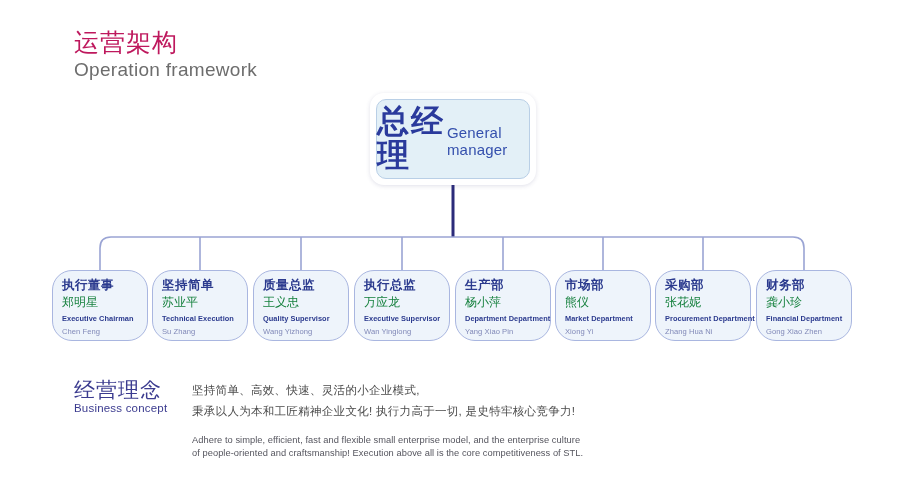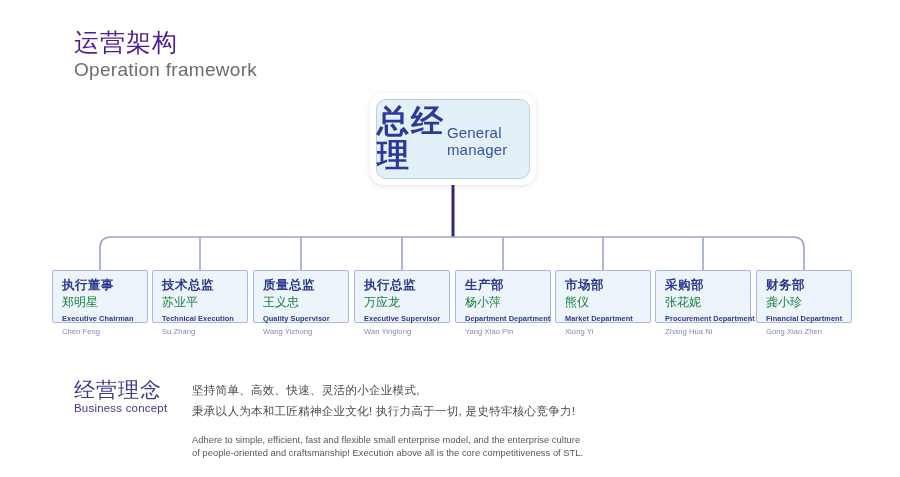--- a/index.html
+++ b/index.html
@@ -8,21 +8,21 @@
     background:#ffffff;
     font-family:"Liberation Sans","DejaVu Sans",sans-serif;
     overflow:hidden;
     position:relative;
   }
   .page{position:relative;width:900px;height:477px;}
 
   
   .header{position:absolute;left:74px;top:28px;}
   .header .zh{
-    font-size:25px;color:#4c1d95;letter-spacing:1px;line-height:1.15;
+    font-size:25px;color:#be185d;letter-spacing:1px;line-height:1.15;
     font-weight:400;
   }
   .header .en{
     font-size:19px;color:#6d6d6d;letter-spacing:0.3px;line-height:1.3;
     margin-top:1px;font-weight:400;
   }
 
   
   .manager-wrap{
     position:absolute;left:370px;top:93px;width:166px;height:92px;
@@ -45,24 +45,24 @@
   .manager-en{
     font-size:15px;color:#3550ad;margin-top:4px;letter-spacing:0.2px;
   }
 
   
   .connectors{position:absolute;left:0;top:0;width:900px;height:477px;pointer-events:none;}
 
   
   .dept-row{position:absolute;left:52px;top:270px;width:800px;height:72px;}
   .dept{
-    position:absolute;top:0;width:96px;height:53px;
+    position:absolute;top:0;width:96px;height:71px;
     box-sizing:border-box;
     border:1px solid #a9b6e0;
-    border-radius:2px;
+    border-radius:20px;
     background:#eef4fb;
     padding:7px 0 0 9px;
   }
   .dept .d-zh{
     font-size:12.5px;font-weight:700;color:#2b3a8e;letter-spacing:0.5px;
     line-height:1.25;white-space:nowrap;
   }
   .dept .d-name{
     font-size:12px;color:#15803d;line-height:1.3;margin-top:1px;
     white-space:nowrap;
@@ -128,21 +128,21 @@
   <div class="dept-row">
 
     <div class="dept" style="left:0px;">
       <div class="d-zh">执行董事</div>
       <div class="d-name">郑明星</div>
       <div class="d-en">Executive Chairman</div>
       <div class="d-en-name">Chen Feng</div>
     </div>
 
     <div class="dept" style="left:100px;">
-      <div class="d-zh">技术总监</div>
+      <div class="d-zh">坚持简单</div>
       <div class="d-name">苏业平</div>
       <div class="d-en">Technical Execution</div>
       <div class="d-en-name">Su Zhang</div>
     </div>
 
     <div class="dept" style="left:201px;">
       <div class="d-zh">质量总监</div>
       <div class="d-name">王义忠</div>
       <div class="d-en">Quality Supervisor</div>
       <div class="d-en-name">Wang Yizhong</div>

